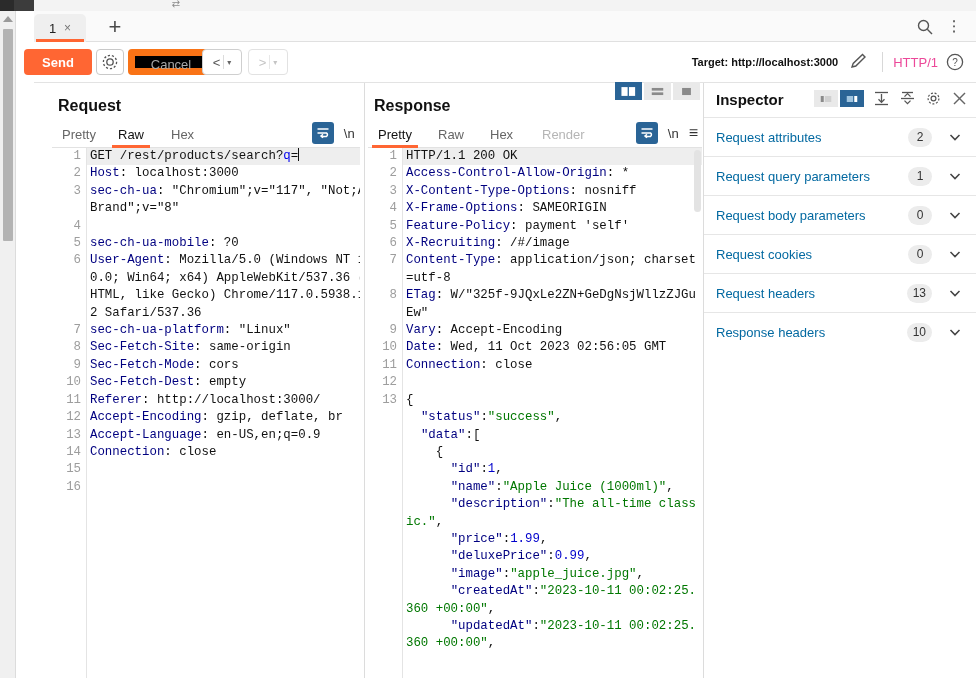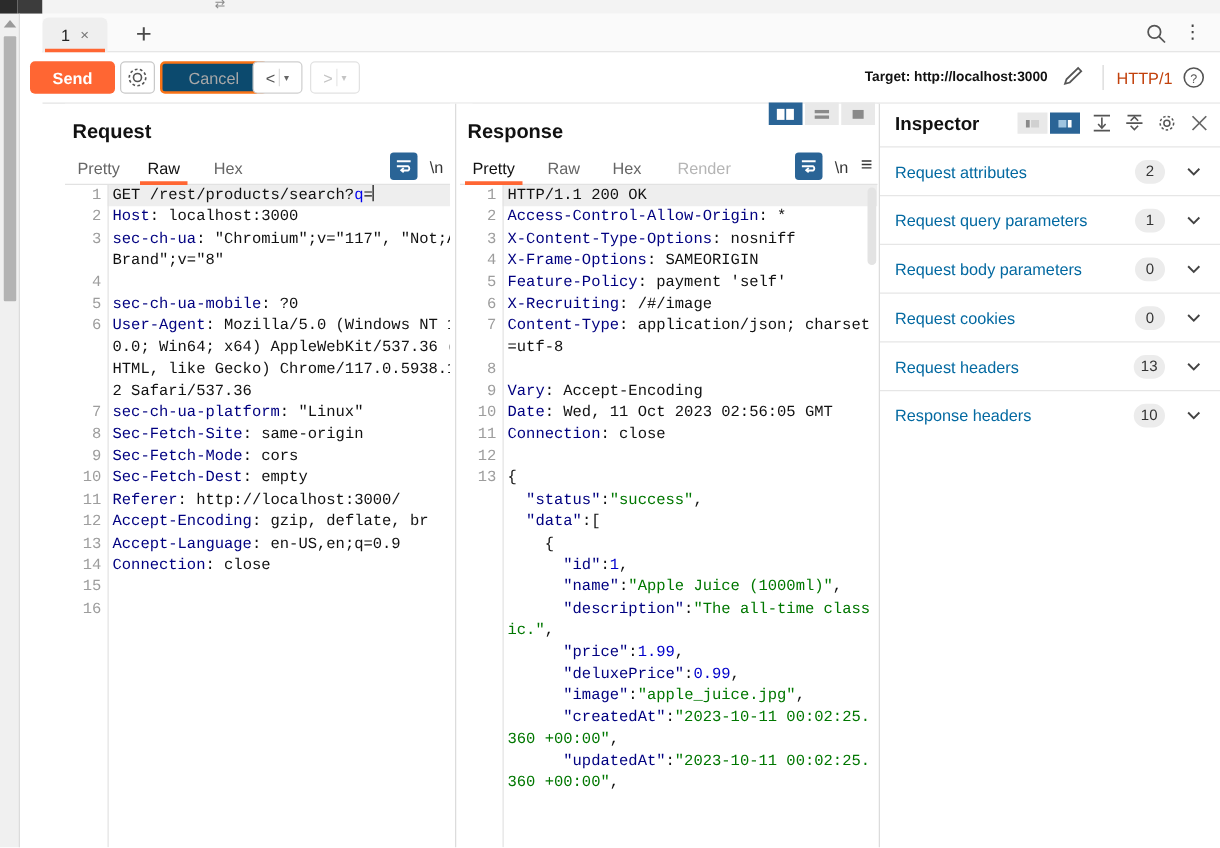--- a/index.html
+++ b/index.html
@@ -96,21 +96,21 @@
     background:#ff6633; color:#fff; border:none; border-radius:4px;
     font-family:"Liberation Sans", sans-serif; font-size:13px; font-weight:bold;
     cursor:pointer;
   }
   .btn-gear {
     position:absolute; left:62px; top:7px; width:28px; height:26px;
     border:1px solid #c9c9c9; border-radius:4px; background:#fff; cursor:pointer;
   }
   .btn-cancel {
     position:absolute; left:94px; top:7px; width:86px; height:26px;
-    border:2px solid #f97316; border-radius:4px; background:#0c4a6e;
+    border:7px solid #f97316; border-radius:4px; background:#000000;
     color:#a8a8a8; font-family:"Liberation Sans", sans-serif; font-size:13px;
     cursor:default;
   }
   .btn-nav {
     position:absolute; top:7px; height:26px; width:40px;
     border:1px solid #cfcfcf; border-radius:4px; background:#fff;
     display:flex; align-items:center; justify-content:center; gap:0px; cursor:pointer;
   }
   .btn-prev { left:168px; }
   .btn-next { left:214px; border-color:#e2e2e2; }
@@ -121,21 +121,21 @@
   .nav-caret { font-size:8px; color:#666; }
   .btn-next .nav-caret { color:#c4c4c4; }
 
   .target-wrap {
     position:absolute; right:12px; top:7px; height:26px;
     display:flex; align-items:center; gap:0px;
   }
   .target-text { font-size:11px; font-weight:bold; color:#111; }
   .target-pencil { width:26px; height:20px; margin-left:8px; cursor:pointer; }
   .target-div { width:1px; height:20px; background:#d8d8d8; margin:0 10px; }
-  .http-ver { font-size:13px; color:#c2410c; }
+  .http-ver { font-size:13px; color:#ec4899; }
   .help-icon { margin-left:8px; width:18px; height:18px; cursor:pointer; }
 
   
   .panel { position:absolute; top:83px; height:595px; background:#fff; }
   .panel-req { left:52px; width:326px;text-decoration:underline; }
   .panel-res { left:368px; width:334px; }
   .panel-sep {
     position:absolute; left:360px; top:83px; width:8px; height:595px; background:#fff;
   }
   .panel-sep-line {
@@ -486,20 +486,21 @@
           <div class="ed-row">
             <div class="ln">6</div>
             <div class="code"><span class="hdr">X-Recruiting</span><span>: /#/image</span></div>
           </div>
           <div class="ed-row">
             <div class="ln">7</div>
             <div class="code"><span class="hdr">Content-Type</span><span>: application/json; charset=utf-8</span></div>
           </div>
           <div class="ed-row">
             <div class="ln">8</div>
+            <div class="code"><span class="hdr">ETag</span><span>: W/"325f-9JQxLe2ZN+GeDgNsjWllzZJGuEw"</span></div>
           </div>
           <div class="ed-row">
             <div class="ln">9</div>
             <div class="code"><span class="hdr">Vary</span><span>: Accept-Encoding</span></div>
           </div>
           <div class="ed-row">
             <div class="ln">10</div>
             <div class="code"><span class="hdr">Date</span><span>: Wed, 11 Oct 2023 02:56:05 GMT</span></div>
           </div>
           <div class="ed-row">

